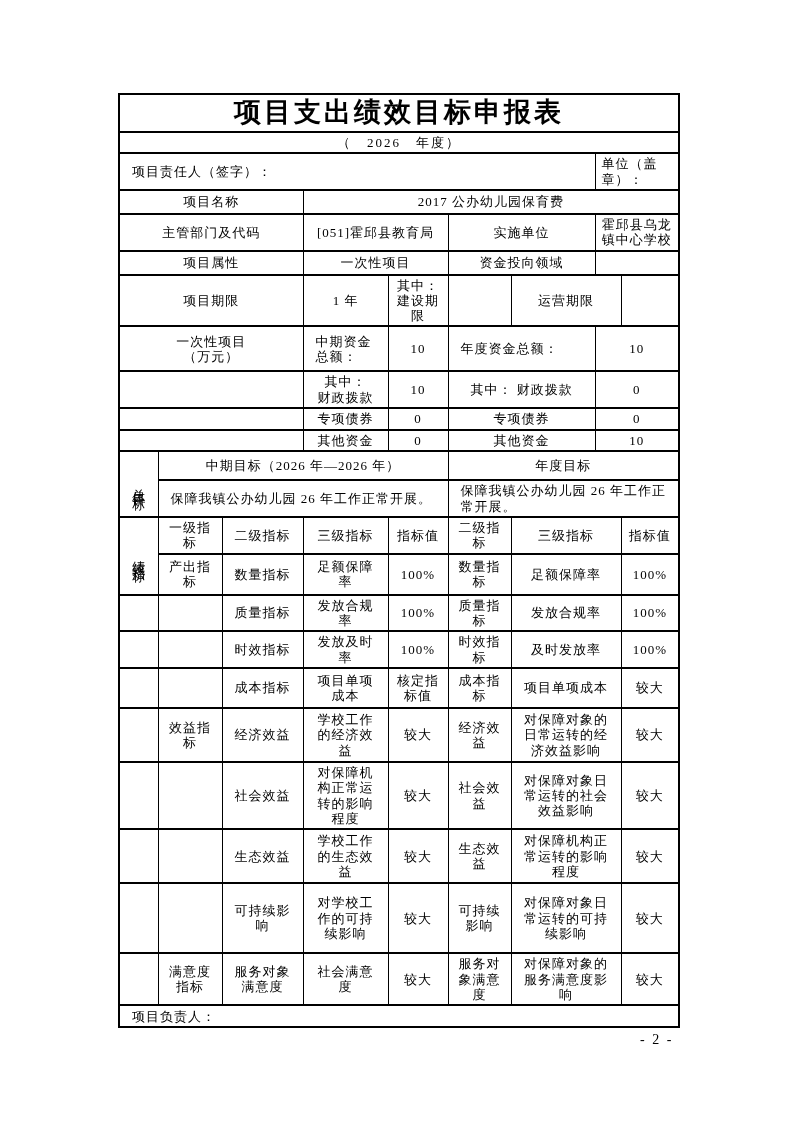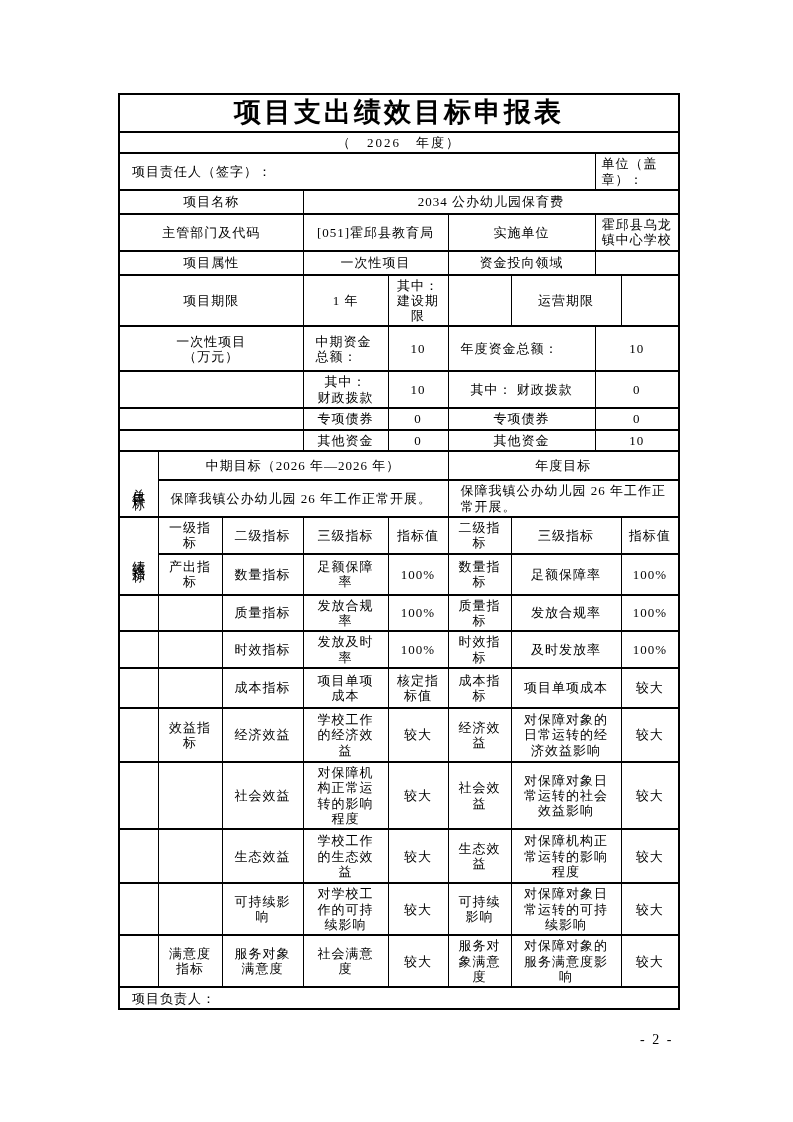--- a/index.html
+++ b/index.html
@@ -67,21 +67,21 @@
     <td colspan="9" class="subtitle-cell">（　2026　年度）</td>
   </tr>
 
   <tr style="height:34px">
     <td colspan="7" class="left">项目责任人（签字）：</td>
     <td colspan="2" class="left sm-pad">单位（盖章）：</td>
   </tr>
 
   <tr style="height:24px">
     <td colspan="3">项目名称</td>
-    <td colspan="6">2034 公办幼儿园保育费</td>
+    <td colspan="6">2017 公办幼儿园保育费</td>
   </tr>
 
   <tr style="height:34px">
     <td colspan="3">主管部门及代码</td>
     <td colspan="2">[051]霍邱县教育局</td>
     <td colspan="2">实施单位</td>
     <td colspan="2" class="sm-pad">霍邱县乌龙镇中心学校</td>
   </tr>
 
   <tr style="height:24px">
@@ -230,21 +230,21 @@
     <td></td>
     <td></td>
     <td>生态效益</td>
     <td>学校工作的生态效益</td>
     <td class="sm-pad">较大</td>
     <td>生态效益</td>
     <td colspan="2">对保障机构正常运转的影响程度</td>
     <td class="sm-pad">较大</td>
   </tr>
 
-  <tr style="height:52px">
+  <tr style="height:70px">
     <td></td>
     <td></td>
     <td>可持续影响</td>
     <td>对学校工作的可持续影响</td>
     <td class="sm-pad">较大</td>
     <td>可持续影响</td>
     <td colspan="2">对保障对象日常运转的可持续影响</td>
     <td class="sm-pad">较大</td>
   </tr>
 

